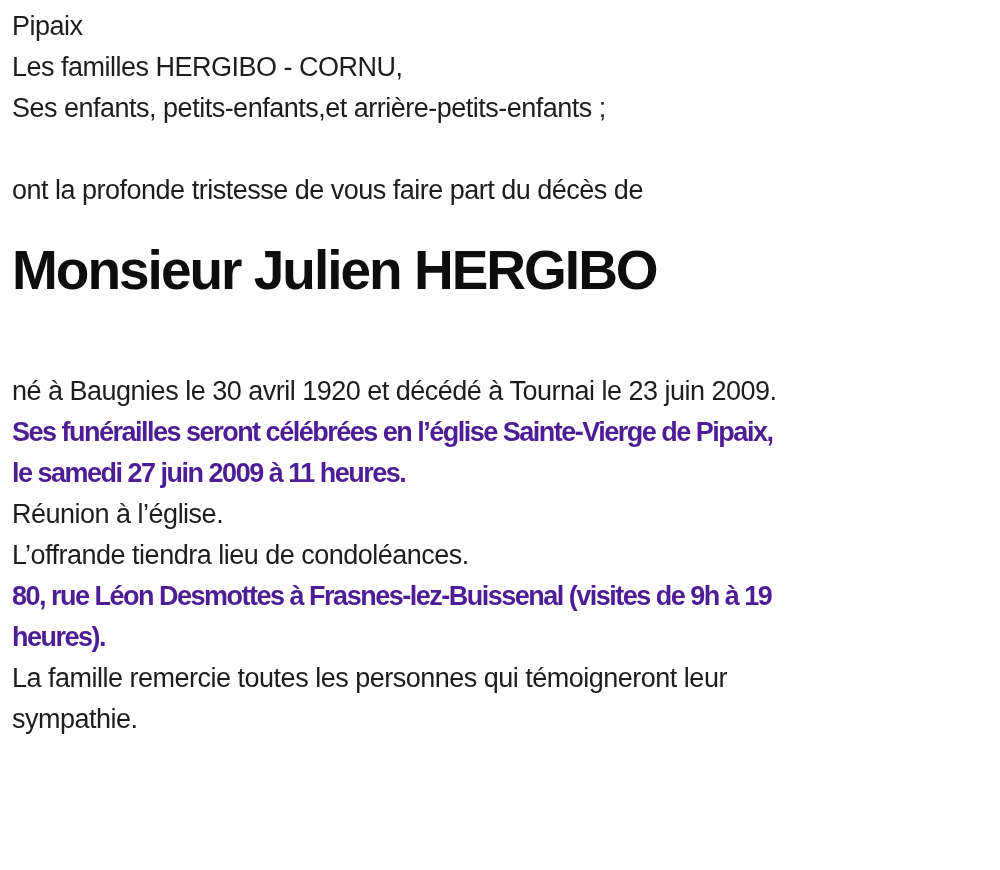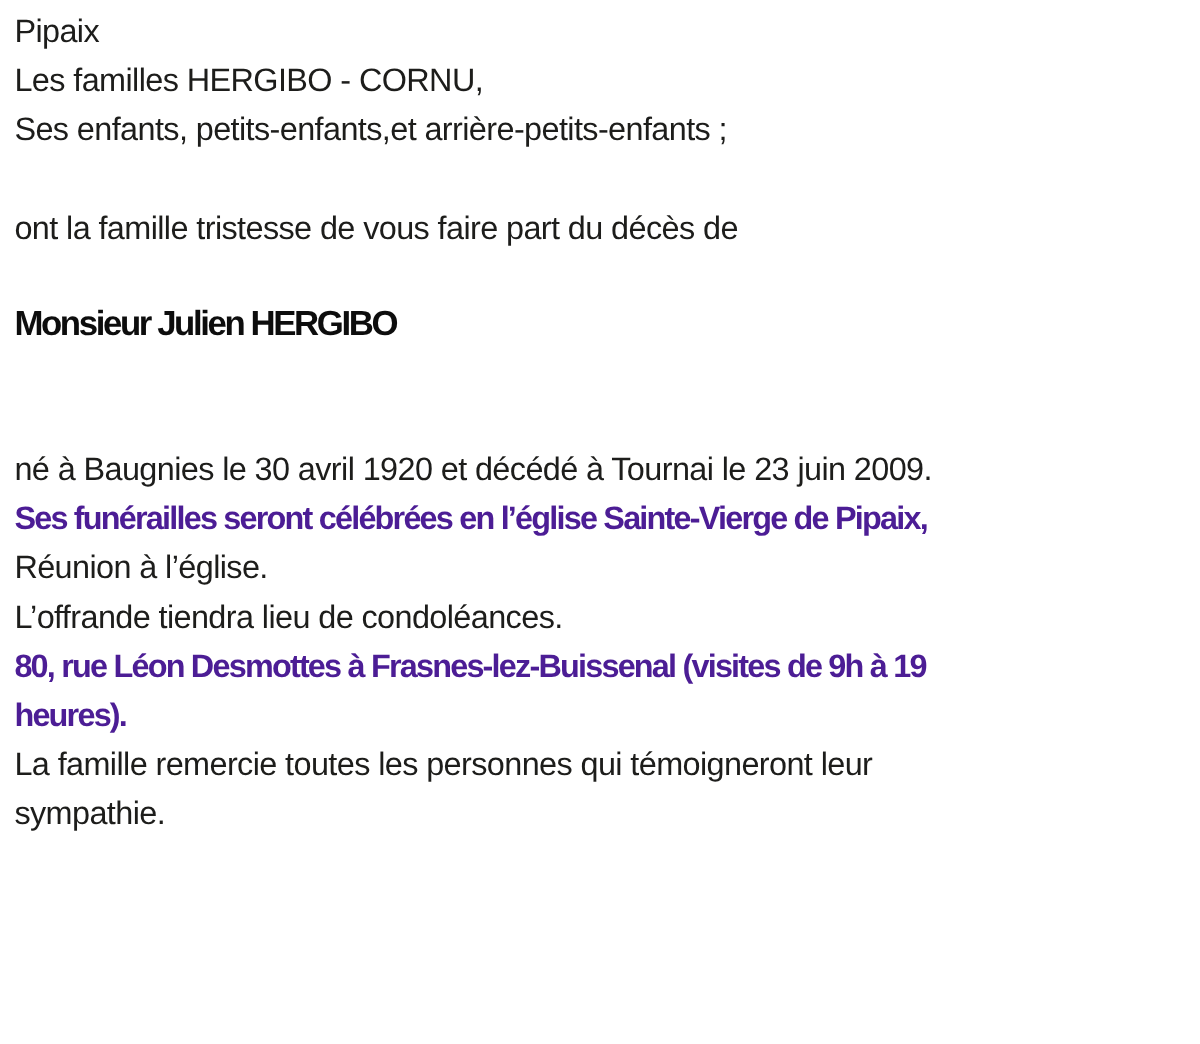--- a/index.html
+++ b/index.html
@@ -28,21 +28,21 @@
     font-weight: 400;
     white-space: nowrap;
     color: #1d1d1b;
   }
   .line.bold {
     font-weight: 700;
     letter-spacing: -1.5px;
     color: #4c1d95;
   }
   .deceased-title {
-    font-size: 29px;
+    font-size: 55px;
     line-height: 62px;
     font-weight: 700;
     letter-spacing: -2px;
     white-space: nowrap;
     color: #0d0d0d;
   }
   .sp-41 { height: 41px; }
   .sp-28 { height: 28px; }
   .sp-34 { height: 34px; }
   .sp-36 { height: 36px; }
@@ -51,33 +51,34 @@
 <body>
 
 <div class="sheet">
 
   <div class="line">Pipaix</div>
   <div class="line">Les familles HERGIBO - CORNU,</div>
   <div class="line">Ses enfants, petits-enfants,et arrière-petits-enfants ;</div>
 
   <div class="sp-41"></div>
 
-  <div class="line">ont la famille tristesse de vous faire part du décès de</div>
+  <div class="line">ont la profonde tristesse de vous faire part du décès de</div>
 
   <div class="sp-28"></div>
 
   <div class="deceased-title">Monsieur Julien HERGIBO</div>
 
   <div class="sp-34"></div>
 
 
   <div class="sp-36"></div>
 
   <div class="line">né à Baugnies le 30 avril 1920 et décédé à Tournai le 23 juin 2009.</div>
   <div class="line bold">Ses funérailles seront célébrées en l’église Sainte-Vierge de Pipaix,</div>
+  <div class="line bold">le samedi 27 juin 2009 à 11 heures.</div>
   <div class="line">Réunion à l’église.</div>
   <div class="line">L’offrande tiendra lieu de condoléances.</div>
   <div class="line bold">80, rue Léon Desmottes à Frasnes-lez-Buissenal (visites de 9h à 19</div>
   <div class="line bold">heures).</div>
   <div class="line">La famille remercie toutes les personnes qui témoigneront leur</div>
   <div class="line">sympathie.</div>
 
 </div>
 
 </body></html>

